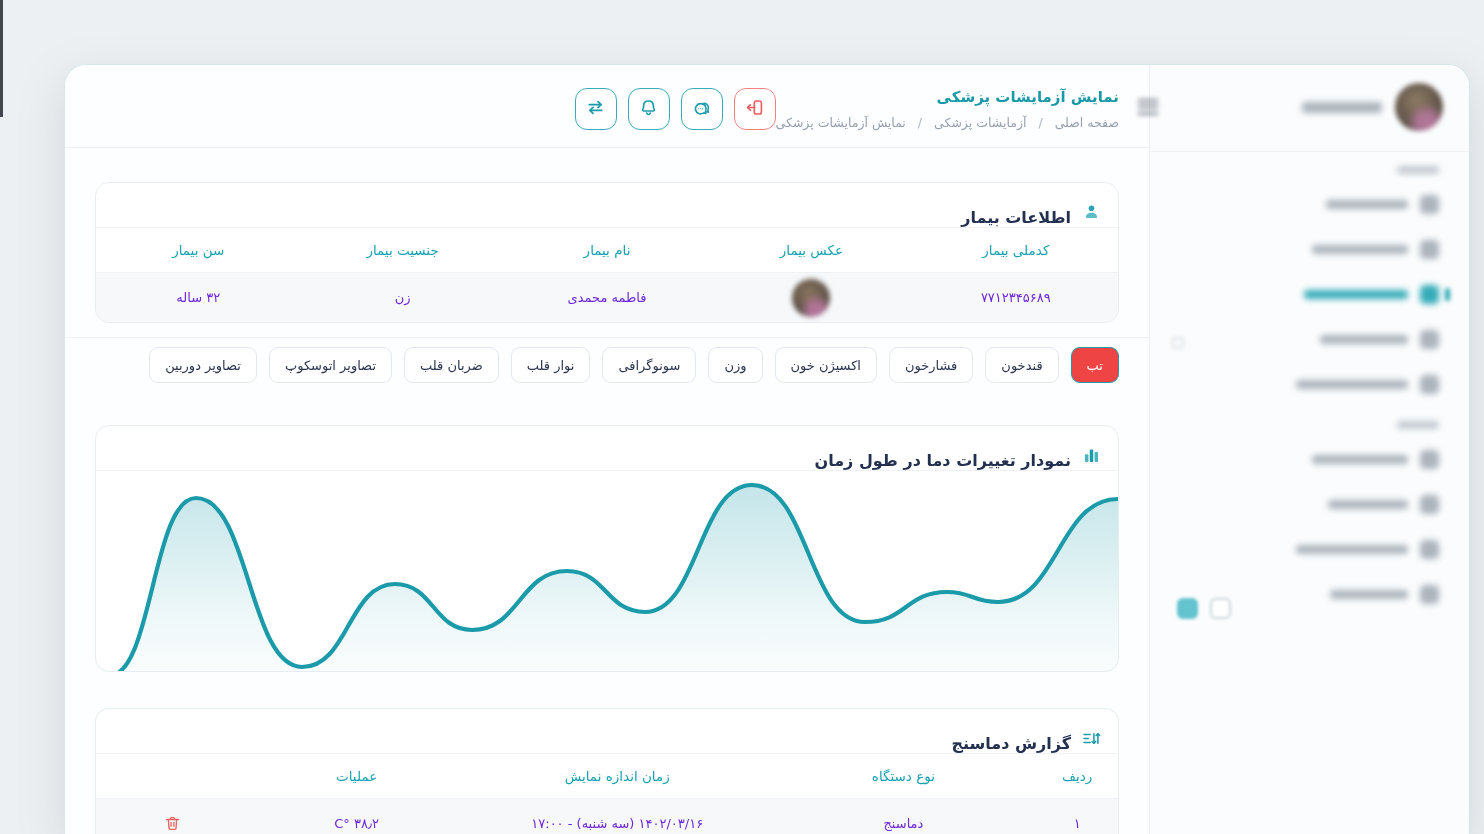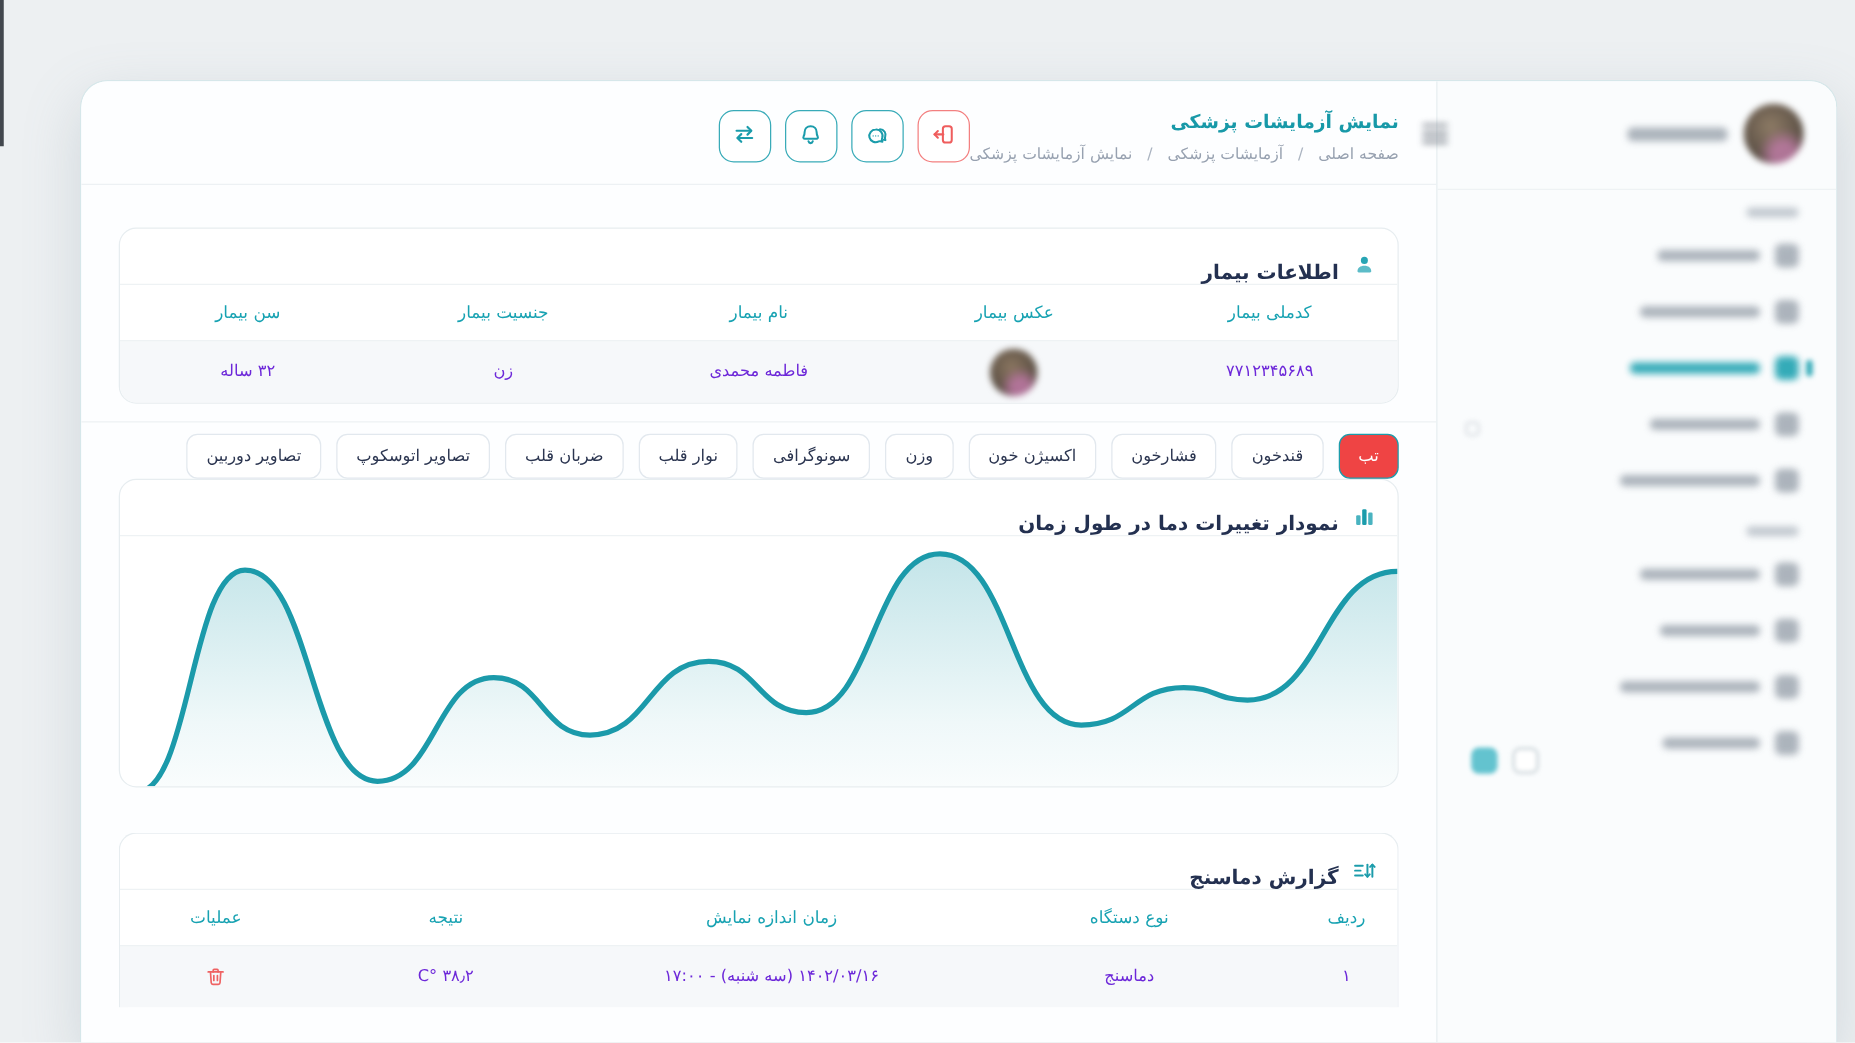--- a/index.html
+++ b/index.html
@@ -46,21 +46,21 @@
   .photo-blur{width:38px;height:38px;border-radius:50%;filter:blur(2.5px);
     background:radial-gradient(circle at 64% 82%, rgba(190,120,165,.85) 0 16%, transparent 42%),
                radial-gradient(circle at 45% 38%, #8a7660, #5c5045 62%, #453e37)}
 
   .chips-hr{margin-top:14px}
   .chips{margin-top:9px;display:flex;gap:12px;flex-wrap:nowrap}
   .chip{display:inline-flex;align-items:center;height:36px;padding:0 15px;background:#fff;
         border:1px solid #e2e8ee;border-radius:9px;color:#2b3550;font-size:13px;cursor:pointer;white-space:nowrap}
   .chip.active{background:#ef4444;border-color:#1b9cab;color:#fff}
 
-  .chart-card{}
+  .chart-card{margin-top:42px}
   .chart-wrap{height:200px;direction:ltr}
   .chart-svg{width:100%;height:200px;display:block}
 
   .report-card{margin-top:36px;border-radius:14px 14px 0 0;border-bottom:none}
   .gridR{display:grid;grid-template-columns:8% 26% 30% 21% 15%}
   .gridR>div{display:flex;align-items:center;justify-content:center;text-align:center}
   .trash-btn{background:none;border:none;cursor:pointer;padding:4px;color:#ef6363}
   .trash-btn svg{width:19px;height:19px;display:block}
 
   
@@ -290,21 +290,20 @@
             <path d="M19.3 17.5v-11"></path>
               <path d="m17.2 8.6 2.1-2.1 2.1 2.1"></path>
           </svg>
         </span>
         <span>گزارش دماسنج</span>
       </div>
       <div class="gridR t-head">
           <div>ردیف</div>
           <div>نوع دستگاه</div>
           <div>زمان اندازه نمایش</div>
-          <div>نتیجه</div>
           <div>عملیات</div>
         </div>
       <div id="report-rows">
           <div class="gridR t-row">
             <div>۱</div>
             <div>دماسنج</div>
             <div>۱۴۰۲/۰۳/۱۶ (سه شنبه) - ۱۷:۰۰</div>
             <div>۳۸٫۲ °C</div>
             <div>
               <button class="trash-btn"><span>

